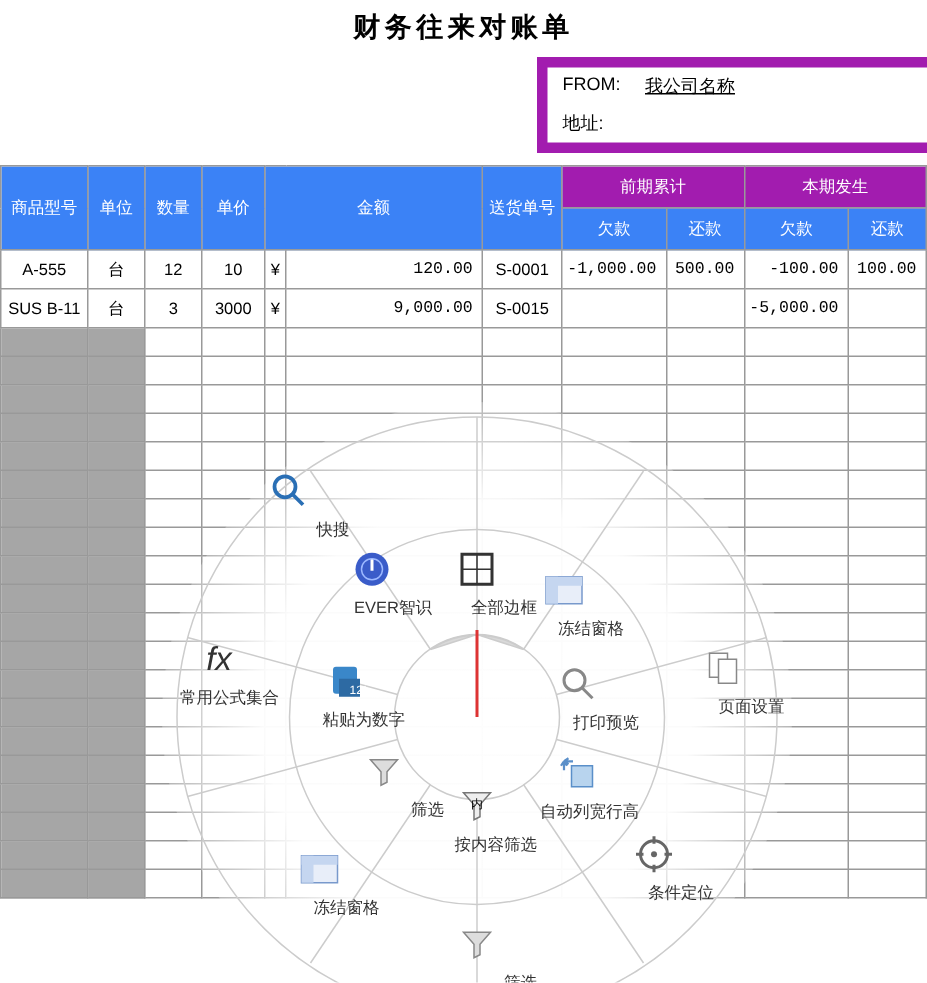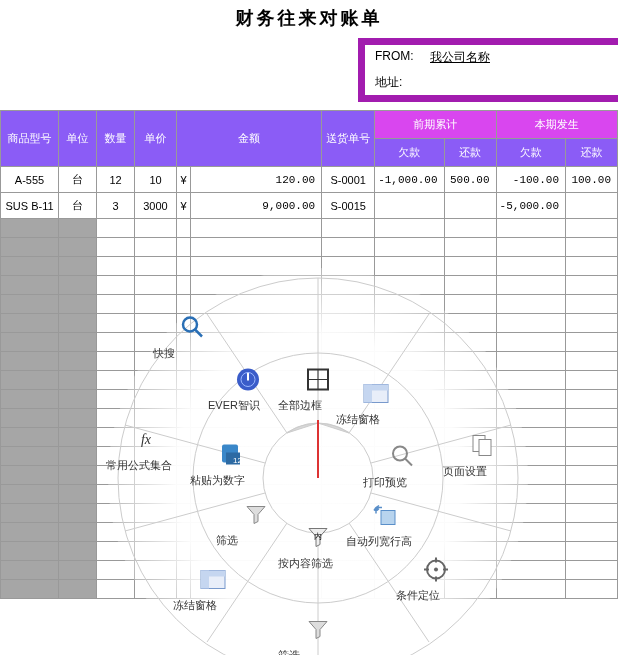--- a/index.html
+++ b/index.html
@@ -7,31 +7,31 @@
     
     .title { text-align: center; font-weight: bold; font-size: 18px; padding: 6px 16px 8px; letter-spacing: 3px; }
     
     .info-box { border: 7px solid #a21caf; margin-left: 358px; margin-right: 0; width: 297px; font-size: 12px; }
     .info-row { display: flex; padding: 4px 10px; }
     .info-label { width: 55px; }
     .info-val { flex: 1; text-decoration: underline; }
     
     table { border-collapse: collapse; width: 100%; margin-top: 8px; font-size: 11px; }
     th, td { border: 1px solid #999; padding: 5px 3px; text-align: center; background: #fff; }
-    th { background: #8b5cf6; color: #fff; font-weight: normal; padding: 6px 2px; }
-    .group-th { background: #d946ef; color: #fff; }
+    th { background: #3b82f6; color: #fff; font-weight: normal; padding: 6px 2px; }
+    .group-th { background: #a21caf; color: #fff; }
     td.gray { background: #a6a6a6; }
     td.num { text-align: right; padding-right: 6px; font-family: Liberation Mono, monospace; }
     td.empty-row { height: 19px; }
     
     .radial-overlay { position: absolute; left: 108px; top: 268px; width: 420px; height: 420px; }
     .radial-bg { position: absolute; inset: 0; background: radial-gradient(circle at center, rgba(255,255,255,0.98) 0%, rgba(255,255,255,0.96) 48%, rgba(255,255,255,0.3) 70%, rgba(255,255,255,0) 78%); border-radius: 50%; }
     .radial-svg { position: absolute; inset: 0; }
     
-    .r-item { position: absolute; width: 80px; text-align: left; transform: translate(-50%, -50%); font-size: 11px; color: #333; }
+    .r-item { position: absolute; width: 80px; text-align: right; transform: translate(-50%, -50%); font-size: 11px; color: #333; }
     .r-item .ic { display: flex; justify-content: center; align-items: center; height: 32px; margin-bottom: 2px; }
     .r-item svg { display: block; }
     .r-label { white-space: nowrap; }
     
     .needle { position: absolute; left: 50%; top: 50%; width: 2px; height: 58px; background: #d33; transform-origin: top center; transform: translate(-50%, 0) rotate(180deg); }
   </style>
 </head>
 <body>
 
 <div class="title">财务往来对账单</div>
@@ -416,37 +416,37 @@
           <rect x="1" y="1" width="24" height="18" fill="#e8eef9" stroke="#7899cc"></rect>
           <rect x="1" y="1" width="8" height="18" fill="#c5d6f0"></rect>
           <rect x="1" y="1" width="24" height="6" fill="#c5d6f0"></rect>
         </svg>
       </div>
     <div class="r-label">冻结窗格</div>
   </div>
 
   <div class="r-item" style="left:38px; top:180px">
     <div class="ic">
-        <span style="font-family:Liberation Serif, serif;font-style:italic;font-size:14px">fx</span>
+        <span style="font-family:Liberation Sans, sans-serif;font-style:italic;font-size:22px">fx</span>
       </div>
     <div class="r-label">常用公式集合</div>
   </div>
 
   <div class="r-item" style="left:122px; top:195px">
     <div class="ic">
         <svg width="28" height="24">
           <rect x="6" y="2" width="16" height="18" rx="2" fill="#3a87c9"></rect>
           <rect x="10" y="10" width="14" height="12" fill="#2d6aa3"></rect>
           <text x="17" y="20" font-size="8" fill="#fff">123</text>
         </svg>
       </div>
     <div class="r-label">粘贴为数字</div>
   </div>
 
-  <div class="r-item" style="left:295px; top:197px">
+  <div class="r-item" style="left:278px; top:197px">
     <div class="ic">
         <svg width="26" height="26">
           <circle cx="10" cy="10" r="7" fill="none" stroke="#888" stroke-width="2"></circle>
           <line x1="15" y1="15" x2="22" y2="22" stroke="#888" stroke-width="2"></line>
         </svg>
       </div>
     <div class="r-label">打印预览</div>
   </div>
 
   <div class="r-item" style="left:375px; top:186px">

